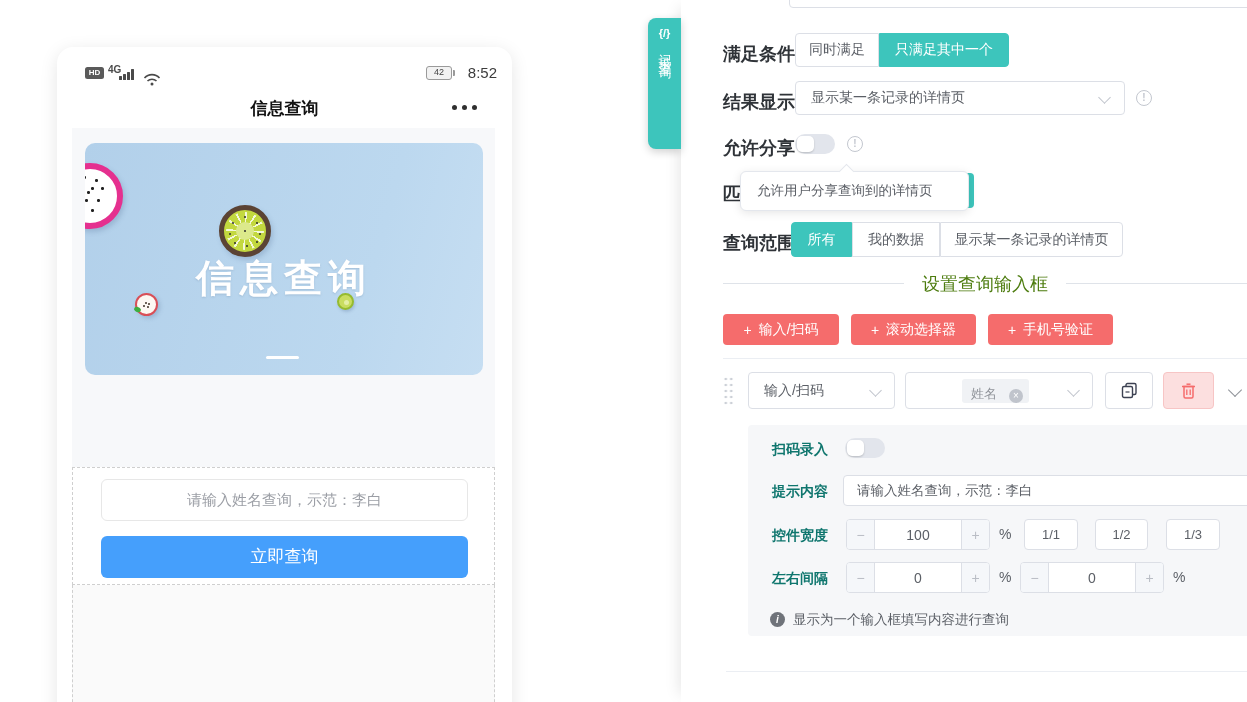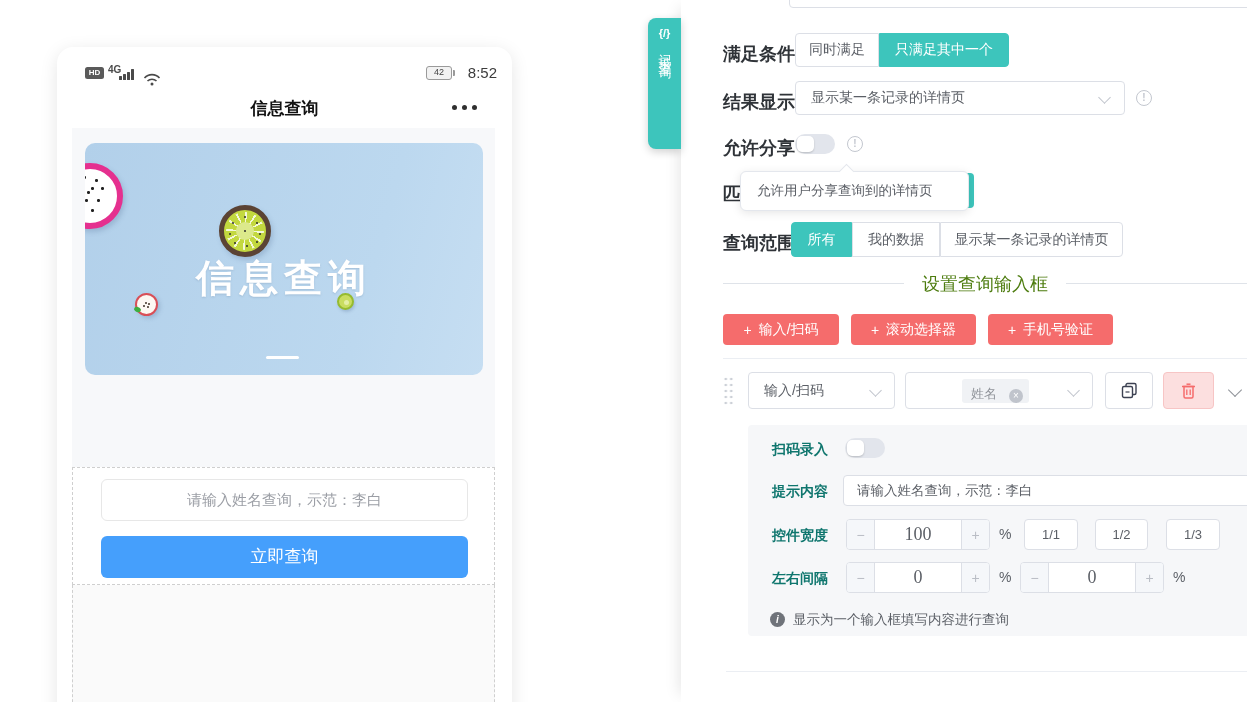--- a/index.html
+++ b/index.html
@@ -105,21 +105,21 @@
            text-align:center; line-height:14px; }
   .tool-btn { position:absolute; top:372px; height:37px; border-radius:4px; display:flex; align-items:center; justify-content:center; }
   .detail-bg { position:absolute; left:67px; top:425px; width:545px; height:211px; background:#f6f7f9; border-radius:4px; }
   .dlabel { position:absolute; font-size:14px; font-weight:bold; color:#0f766e; }
   .txt-input { position:absolute; background:#fff; border:1px solid #dcdfe6; border-radius:4px;
                font-size:13.5px; color:#5b5f66; display:flex; align-items:center; padding-left:13px; white-space:nowrap; }
   .stepper { position:absolute; width:144px; height:31px; border:1px solid #dcdfe6; border-radius:4px; background:#fff; display:flex; }
   .step-btn { width:28px; background:#f5f7fa; color:#b9bdc5; font-size:14px; display:flex; align-items:center; justify-content:center; }
   .step-minus { border-right:1px solid #dcdfe6; border-radius:3px 0 0 3px; }
   .step-plus { border-left:1px solid #dcdfe6; border-radius:0 3px 3px 0; }
-  .step-val { flex:1; display:flex; align-items:center; justify-content:center; font-size:18px; color:#5b5f66;font-family:Liberation Serif, serif; }
+  .step-val { flex:1; display:flex; align-items:center; justify-content:center; font-size:14px; color:#5b5f66; }
   .pct { position:absolute; font-size:14px; color:#5b5f66; }
   .fr-btn { position:absolute; top:519px; height:31px; background:#fff; border:1px solid #dcdfe6; border-radius:4px;
             font-size:13px; color:#5b5f66; display:flex; align-items:center; justify-content:center; }
   .note-ic { position:absolute; left:89px; top:612px; width:15px; height:15px; border-radius:50%; background:#6f737a;
              color:#fff; font-size:10px; font-weight:bold; font-style:italic; text-align:center; line-height:15px; }
   .note-text { position:absolute; left:112px; top:611px; font-size:13.5px; color:#5b5f66; white-space:nowrap; }
   .partial-input { position:absolute; left:108px; top:-26px; width:700px; height:34px; border:1px solid #dcdfe6; border-radius:4px; }
 </style>
 </head>
 <body>

